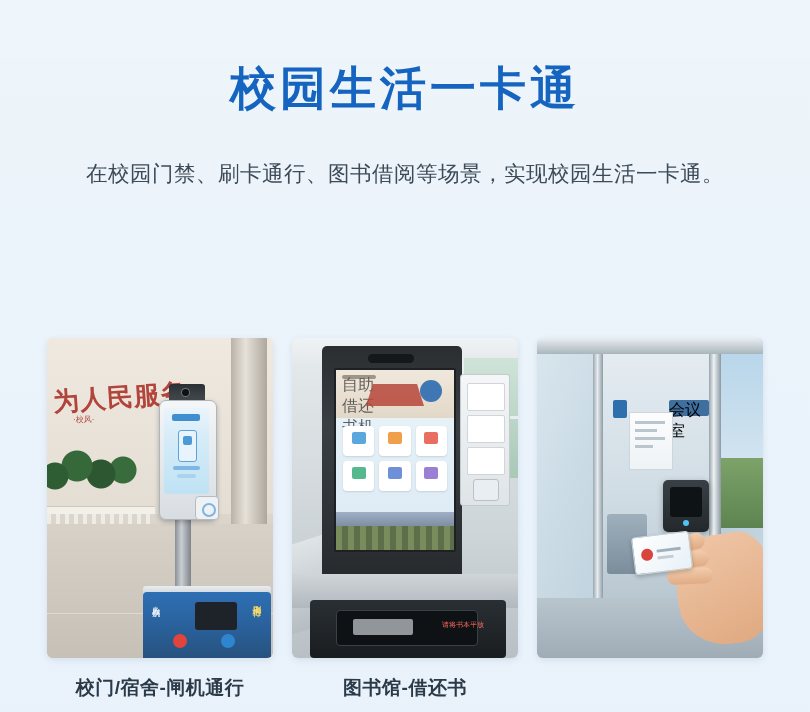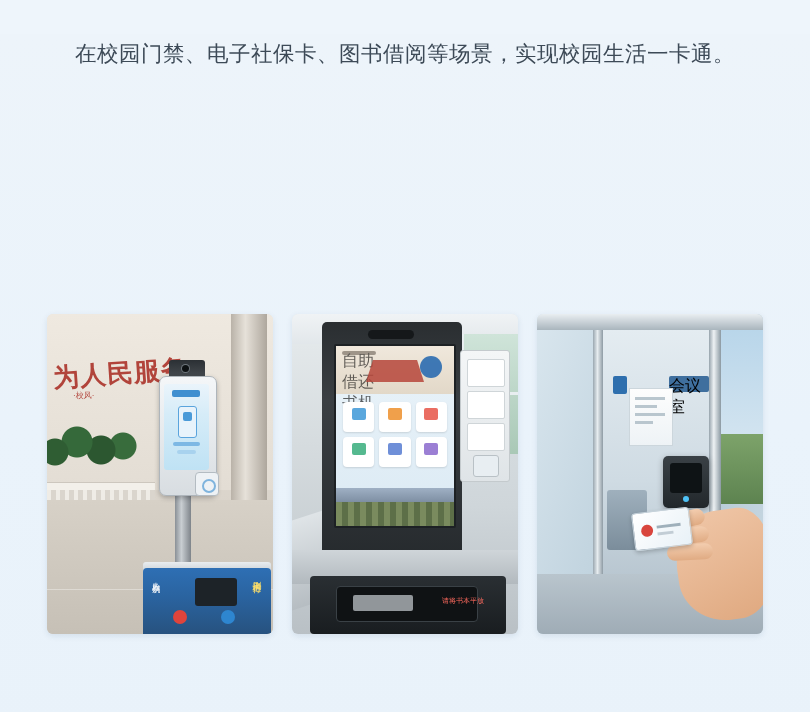--- a/index.html
+++ b/index.html
@@ -430,23 +430,24 @@
   }
   .p3 .f1 { left: 122px; top: 198px; transform: rotate(-12deg); }
   .p3 .f2 { left: 126px; top: 214px; transform: rotate(-7deg); }
   .p3 .f3 { left: 130px; top: 230px; transform: rotate(-3deg); }
 </style>
 </head>
 <body>
 
 <div class="page">
 
+  <div class="title">校园生活一卡通</div>
 
   <div class="subtitle">
-    <div>在校园门禁、电子社保卡、图书借阅等场景，实现校园生活一卡通。</div>
+    <div>在校园门禁、刷卡通行、图书借阅等场景，实现校园生活一卡通。</div>
   </div>
 
   <div class="cards">
 
     <div class="card">
       <div class="photo p1">
         <div class="wall"></div>
         <div class="redtext">为人民服务</div>
         <div class="redsub">·校风·</div>
         <div class="plants"></div>
@@ -468,20 +469,21 @@
         <div class="reader"></div>
         <div class="gate-top"></div>
         <div class="gate">
           <div class="wtxt">人脸识别</div>
           <div class="blk"></div>
           <div class="ytxt">刷卡通行</div>
           <div class="dot-red"></div>
           <div class="dot-blue"></div>
         </div>
       </div>
+      <div class="caption">校门/宿舍-闸机通行</div>
     </div>
 
     <div class="card">
       <div class="photo p2">
         <div class="ceiling"></div>
         <div class="win"></div>
         <div class="leftwall"></div>
         <div class="belt"></div>
         <div class="kiosk">
           <div class="camstrip"></div>
@@ -507,20 +509,21 @@
           <div class="row b"></div>
           <div class="row c"></div>
           <div class="nfc"></div>
         </div>
         <div class="table-front"></div>
         <div class="deskplate">
           <div class="tray"></div>
           <div class="red">请将书本平放</div>
         </div>
       </div>
+      <div class="caption">图书馆-借还书</div>
     </div>
 
     <div class="card">
       <div class="photo p3">
         <div class="glass"></div>
         <div class="sky"></div>
         <div class="green"></div>
         <div class="indoor"></div>
         <div class="blueicon"></div>
         <div class="sign">会议室</div>

